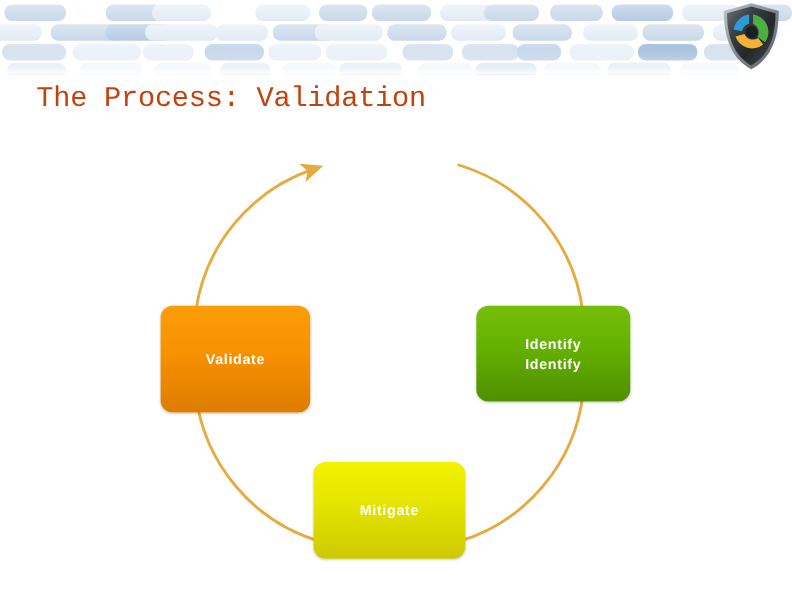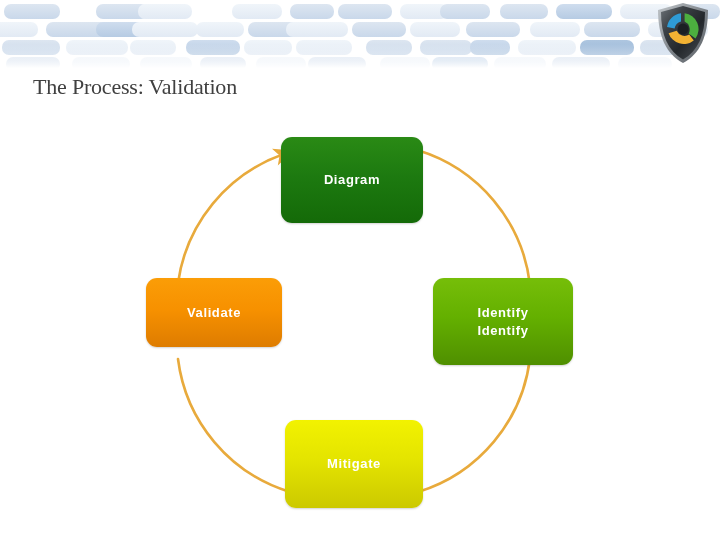--- a/index.html
+++ b/index.html
@@ -42,26 +42,26 @@
     top: 2px;
     width: 56px;
     height: 62px;
   }
 
   
   .page-title {
     position: absolute;
     left: 33px;
     top: 74px;
-    font-size: 22px;
+    font-size: 26px;
     font-weight: 400;
     letter-spacing: -0.2px;
-    color: #404040;
+    color: #c2410c;
     white-space: nowrap;
-    font-family: Liberation Serif, serif;
+    font-family: Liberation Mono, monospace;
   }
 
   
   .cycle-area {
     position: absolute;
     left: 130px;
     top: 125px;
     width: 460px;
     height: 392px;
   }
@@ -110,21 +110,21 @@
     top: 295px;
     width: 138px;
     height: 88px;
     background: linear-gradient(to bottom, #f2f200 0%, #e4e400 45%, #ccc900 100%);
   }
 
   .node-validate {
     left: 16px;
     top: 153px;
     width: 136px;
-    height: 69px;
+    height: 97px;
     background: linear-gradient(to bottom, #fb9d07 0%, #f79100 45%, #de7c00 100%);
   }
 </style>
 </head>
 <body>
 
 <div class="slide">
 
   <div class="header-banner">
     <svg width="720" height="68" viewBox="0 0 720 68">
@@ -247,23 +247,20 @@
 
       <path d="M 287 25 A 160 160 0 0 1 400 160" fill="none" stroke="#e8aa3c" stroke-width="2.6" stroke-linecap="round"></path>
 
       <path d="M 400 233 A 160 160 0 0 1 288 367" fill="none" stroke="#e8aa3c" stroke-width="2.6" stroke-linecap="round"></path>
 
       <path d="M 160 367 A 160 160 0 0 1 48 234" fill="none" stroke="#e8aa3c" stroke-width="2.6" stroke-linecap="round"></path>
 
       <path d="M 48 158 A 160 160 0 0 1 154 29" fill="none" stroke="#e8aa3c" stroke-width="2.6" stroke-linecap="round" marker-end="url(#arrowHead)"></path>
     </svg>
 
-    <div class="node node-diagram">
-      <span>Diagram</span>
-    </div>
 
     <div class="node node-identify">
       <span>
         <span>Identify</span><br>
         <span>Identify</span>
       </span>
     </div>
 
     <div class="node node-mitigate">
       <span>Mitigate</span>

